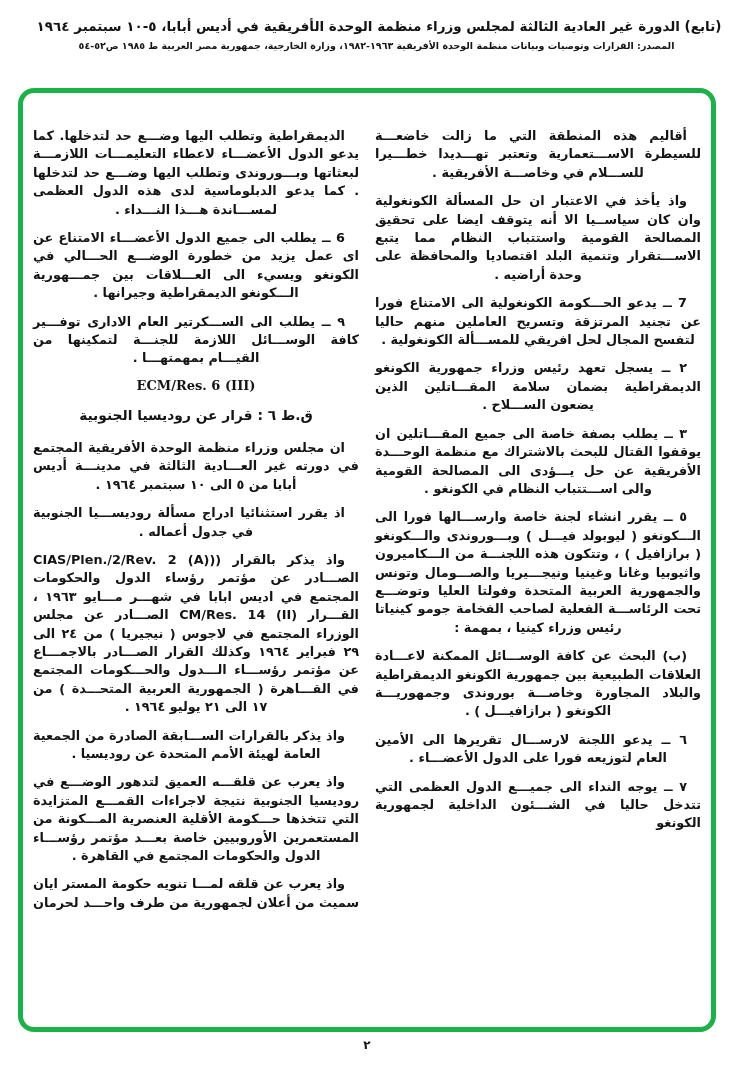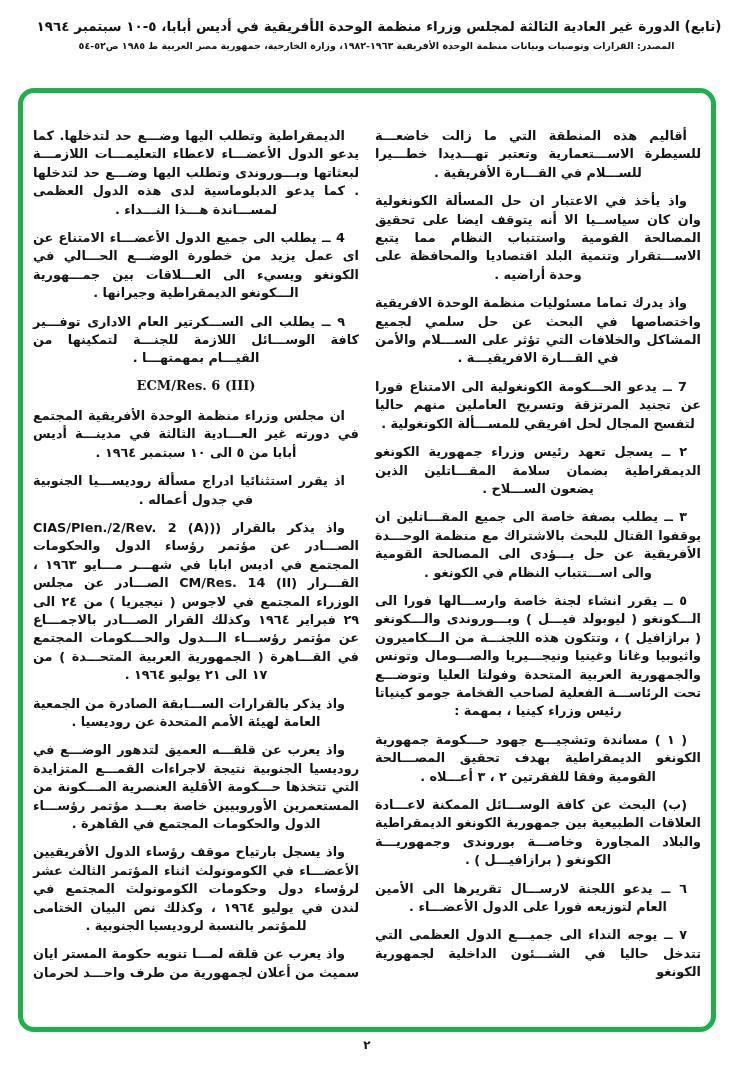--- a/index.html
+++ b/index.html
@@ -45,43 +45,41 @@
 
 <div class="header">
   <div class="header-line1">(تابع)  الدورة غير العادية الثالثة لمجلس وزراء منظمة الوحدة الأفريقية في أديس أبابا، ٥-١٠ سبتمبر ١٩٦٤</div>
   <div class="header-line2">المصدر: القرارات وتوصيات وبيانات منظمة الوحدة الأفريقية ١٩٦٣-١٩٨٢، وزارة الخارجية، جمهورية مصر العربية ط ١٩٨٥ ص٥٢-٥٤</div>
 </div>
 
 <div class="frame">
   <div class="columns">
 
     <div class="col">
-      <p class="par">أقاليم هذه المنطقة التي ما زالت خاضعـــة للسيطرة الاســـتعمارية وتعتبر تهـــديدا خطـــيرا للســـلام في القـــارة الأفريقية .</p>
+      <p class="par">أقاليم هذه المنطقة التي ما زالت خاضعـــة للسيطرة الاســـتعمارية وتعتبر تهـــديدا خطـــيرا للســـلام في وخاصـــة الأفريقية .</p>
       <p class="par">واذ يأخذ في الاعتبار ان حل المسألة الكونغولية وان كان سياســيا الا أنه يتوقف ايضا على تحقيق المصالحة القومية واستتباب النظام مما يتبع الاســـتقرار وتنمية البلد اقتصاديا والمحافظة على وحدة أراضيه .</p>
-      <p class="par">واذ يدرك تماما مسئوليات منظمة الوحدة الافريقية واختصاصها في البحث عن حل سلمي لجميع المشاكل والخلافات التي تؤثر على الســـلام والأمن في القـــارة الافريقيـــة .</p>
       <p class="par">7 ــ يدعو الحـــكومة الكونغولية الى الامتناع فورا عن تجنيد المرتزقة وتسريح العاملين منهم حاليا لتفسح المجال لحل افريقي للمســـألة الكونغولية .</p>
       <p class="par">٢ ــ يسجل تعهد رئيس وزراء جمهورية الكونغو الديمقراطية بضمان سلامة المقـــاتلين الذين يضعون الســـلاح .</p>
       <p class="par">٣ ــ يطلب بصفة خاصة الى جميع المقـــاتلين ان يوقفوا القتال للبحث بالاشتراك مع منظمة الوحـــدة الأفريقية عن حل يـــؤدى الى المصالحة القومية والى اســـتتباب النظام في الكونغو .</p>
       <p class="par">٥ ــ يقرر انشاء لجنة خاصة وارســـالها فورا الى الـــكونغو ( ليوبولد فيـــل ) وبـــوروندى والـــكونغو ( برازافيل ) ، وتتكون هذه اللجنـــة من الـــكاميرون واثيوبيا وغانا وغينيا ونيجـــيريا والصـــومال وتونس والجمهورية العربية المتحدة وفولتا العليا وتوضـــع تحت الرئاســـة الفعلية لصاحب الفخامة جومو كينياتا رئيس وزراء كينيا ، بمهمة :</p>
-      <p class="par">( ١ ) مساندة وتشجيـــع جهود حـــكومة جمهورية الكونغو الديمقراطية بهدف تحقيق المصـــالحة القومية وفقا للفقرتين ٢ ، ٣ أعـــلاه .</p>
       <p class="par">(ب) البحث عن كافة الوســـائل الممكنة لاعـــادة العلاقات الطبيعية بين جمهورية الكونغو الديمقراطية والبلاد المجاورة وخاصـــة بوروندى وجمهوريـــة الكونغو ( برازافيـــل ) .</p>
       <p class="par">٦ ــ يدعو اللجنة لارســـال تقريرها الى الأمين العام لتوزيعه فورا على الدول الأعضـــاء .</p>
       <p class="par no-center-last">٧ ــ يوجه النداء الى جميـــع الدول العظمى التي تتدخل حاليا في الشـــئون الداخلية لجمهورية الكونغو</p>
     </div>
 
     <div class="col">
       <p class="par">الديمقراطية وتطلب اليها وضـــع حد لتدخلها. كما يدعو الدول الأعضـــاء لاعطاء التعليمـــات اللازمـــة لبعثاتها وبـــوروندى وتطلب اليها وضـــع حد لتدخلها . كما يدعو الدبلوماسية لدى هذه الدول العظمى لمســـاندة هـــذا النـــداء .</p>
-      <p class="par">4 ــ يطلب الى جميع الدول الأعضـــاء الامتناع عن اى عمل يزيد من خطورة الوضـــع الحـــالي في الكونغو ويسيء الى العـــلاقات بين جمـــهورية الـــكونغو الديمقراطية وجيرانها .</p>
+      <p class="par">6 ــ يطلب الى جميع الدول الأعضـــاء الامتناع عن اى عمل يزيد من خطورة الوضـــع الحـــالي في الكونغو ويسيء الى العـــلاقات بين جمـــهورية الـــكونغو الديمقراطية وجيرانها .</p>
       <p class="par">٩ ــ يطلب الى الســـكرتير العام الادارى توفـــير كافة الوســـائل اللازمة للجنـــة لتمكينها من القيـــام بمهمتهـــا .</p>
       <div class="res-ref">ECM/Res. 6 (III)</div>
+      <div class="section-heading">ق.ط ٦ : قرار عن روديسيا الجنوبية</div>
       <p class="par">ان مجلس وزراء منظمة الوحدة الأفريقية المجتمع في دورته غير العـــادية الثالثة في مدينـــة أديس أبابا من ٥ الى ١٠ سبتمبر ١٩٦٤ .</p>
       <p class="par">اذ يقرر استثنائيا ادراج مسألة روديســـيا الجنوبية في جدول أعماله .</p>
       <p class="par">واذ يذكر بالقرار ((CIAS/Plen./2/Rev. 2 (A) الصـــادر عن مؤتمر رؤساء الدول والحكومات المجتمع في اديس ابابا في شهـــر مـــايو ١٩٦٣ ، القـــرار CM/Res. 14 (II) الصـــادر عن مجلس الوزراء المجتمع في لاجوس ( نيجيريا ) من ٢٤ الى ٢٩ فبراير ١٩٦٤ وكذلك القرار الصـــادر بالاجمـــاع عن مؤتمر رؤســـاء الـــدول والحـــكومات المجتمع في القـــاهرة ( الجمهورية العربية المتحـــدة ) من ١٧ الى ٢١ يوليو ١٩٦٤ .</p>
       <p class="par">واذ يذكر بالقرارات الســـابقة الصادرة من الجمعية العامة لهيئة الأمم المتحدة عن روديسيا .</p>
       <p class="par">واذ يعرب عن قلقـــه العميق لتدهور الوضـــع في روديسيا الجنوبية نتيجة لاجراءات القمـــع المتزايدة التي تتخذها حـــكومة الأقلية العنصرية المـــكونة من المستعمرين الأوروبيين خاصة بعـــد مؤتمر رؤســـاء الدول والحكومات المجتمع في القاهرة .</p>
-      <p class="par">واذ يسجل بارتياح موقف رؤساء الدول الأفريقيين الأعضـــاء في الكومونولث اثناء المؤتمر الثالث عشر لرؤساء دول وحكومات الكومونولث المجتمع في لندن في يوليو ١٩٦٤ ، وكذلك نص البيان الختامى للمؤتمر بالنسبة لروديسيا الجنوبية .</p>
       <p class="par no-center-last">واذ يعرب عن قلقه لمـــا تنويه حكومة المستر ايان سميث من أعلان لجمهورية من طرف واحـــد لحرمان</p>
     </div>
 
   </div>
 </div>
 
 <div class="page-number">٢</div>
 
 </body></html>

